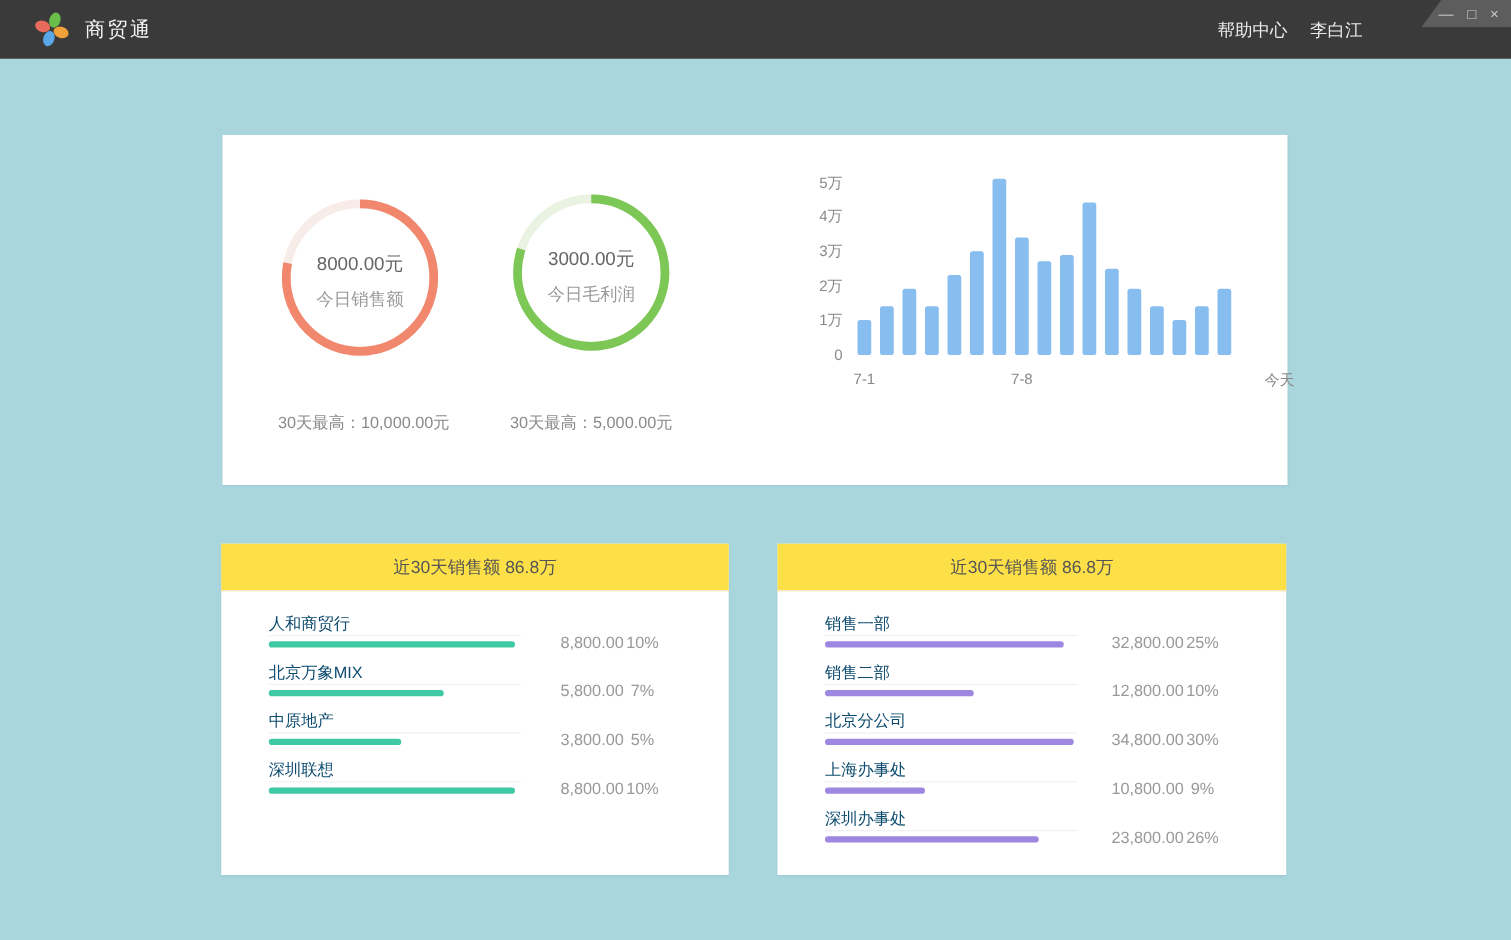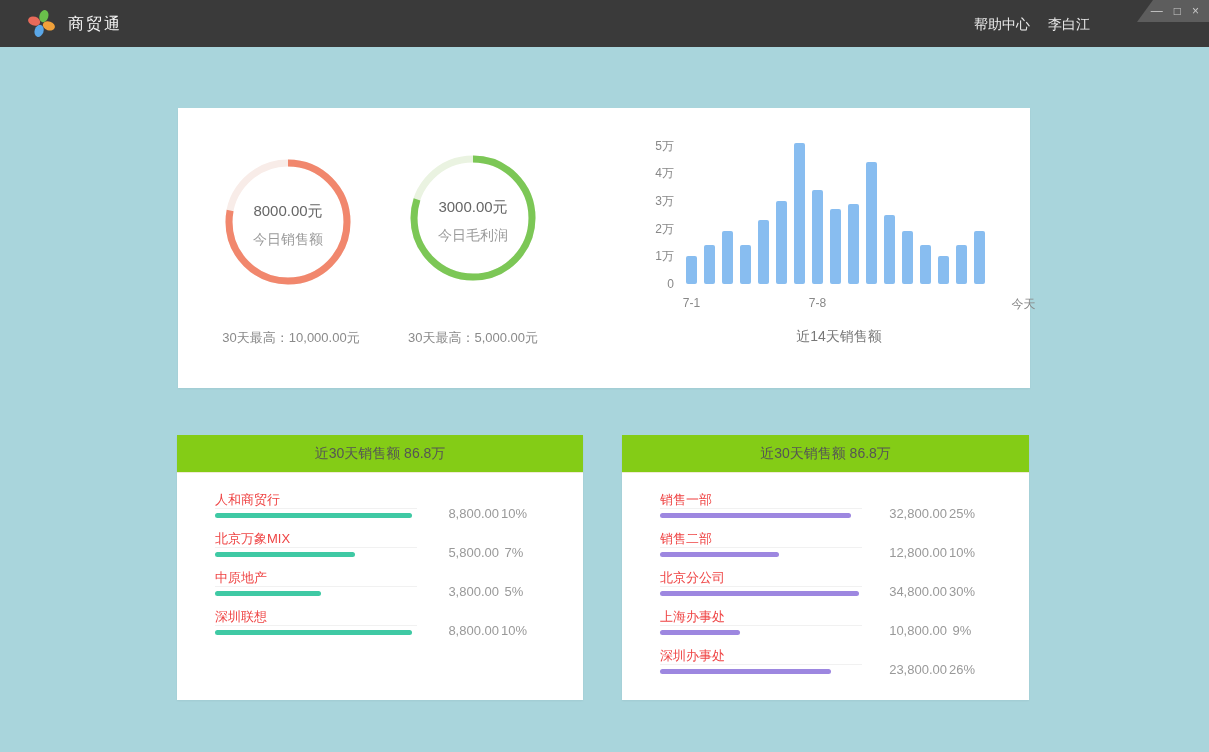--- a/index.html
+++ b/index.html
@@ -34,25 +34,25 @@
   #cap1{left:13px}
   #cap2{left:195px}
   
   .chart{position:absolute;left:508px;top:30px;width:306px;height:146px}
   .bars{position:absolute;left:0;bottom:0;height:146px;display:flex;align-items:flex-end}
   .bar{width:11px;margin-right:7px;border-radius:2px}
   .ytick{position:absolute;left:-52px;width:40px;text-align:right;font-size:12px;color:#888;line-height:12px}
   .xlab{position:absolute;top:158px;font-size:12px;color:#888;transform:translateX(-50%);white-space:nowrap}
   .chart-caption{position:absolute;left:508px;top:220px;width:306px;text-align:center;font-size:14px;color:#777}
   
-  .card-header{height:37px;background:#84cc16;border-bottom:1px solid #f0ead6;
+  .card-header{height:37px;background:#fde047;border-bottom:1px solid #f0ead6;
     display:flex;align-items:center;justify-content:center;font-size:14px;color:#555}
   .card-body{position:relative;padding:17px 0 0 38px}
   .row{position:relative;height:39px}
-  .rlabel{font-size:13px;color:#ef4444;line-height:15px;display:inline-block}
+  .rlabel{font-size:13px;color:#0c4a6e;line-height:15px;display:inline-block}
   .runder{position:absolute;left:0;top:18px;width:202px;height:1px;background:#f1f1f1}
   .rbar{position:absolute;left:0;top:23px;height:5px;border-radius:3px}
   .rvals{position:absolute;top:16px;display:flex;font-size:13px;color:#999}
   #leftcard .rvals{right:54px}
   #rightcard .rvals{right:52px}
   .amt{width:80px;text-align:right}
   .pct{width:30px;text-align:center}
 </style>
 </head>
 <body>
@@ -122,21 +122,20 @@
   <span class="ytick" style="bottom: -6px;">0</span>
       <span class="ytick" style="bottom: 21.7px;">1万</span>
       <span class="ytick" style="bottom: 49.4px;">2万</span>
       <span class="ytick" style="bottom: 77.1px;">3万</span>
       <span class="ytick" style="bottom: 104.8px;">4万</span>
       <span class="ytick" style="bottom: 132.5px; margin-top: 34px;">5万</span>
       <span class="xlab" style="left: 5.5px;">7-1</span>
       <span class="xlab" style="left: 131.5px;">7-8</span>
       <span class="xlab" style="left: 293.5px; margin-left: 44px;">今天</span>
     </div>
-  <div class="chart-caption">近14天销售额</div>
 </div>
 
 <div class="card" id="leftcard">
   <div class="card-header">近30天销售额 86.8万</div>
   <div class="card-body">
       <div class="row"><span class="rlabel">人和商贸行</span><div class="runder"></div><div class="rbar" style="width: 197px; background: rgb(63, 201, 164);"></div><div class="rvals">
           <span class="amt">8,800.00</span>
           <span class="pct">10%</span>
         </div></div>
       <div class="row"><span class="rlabel">北京万象MIX</span><div class="runder"></div><div class="rbar" style="width: 140px; background: rgb(63, 201, 164);"></div><div class="rvals">

